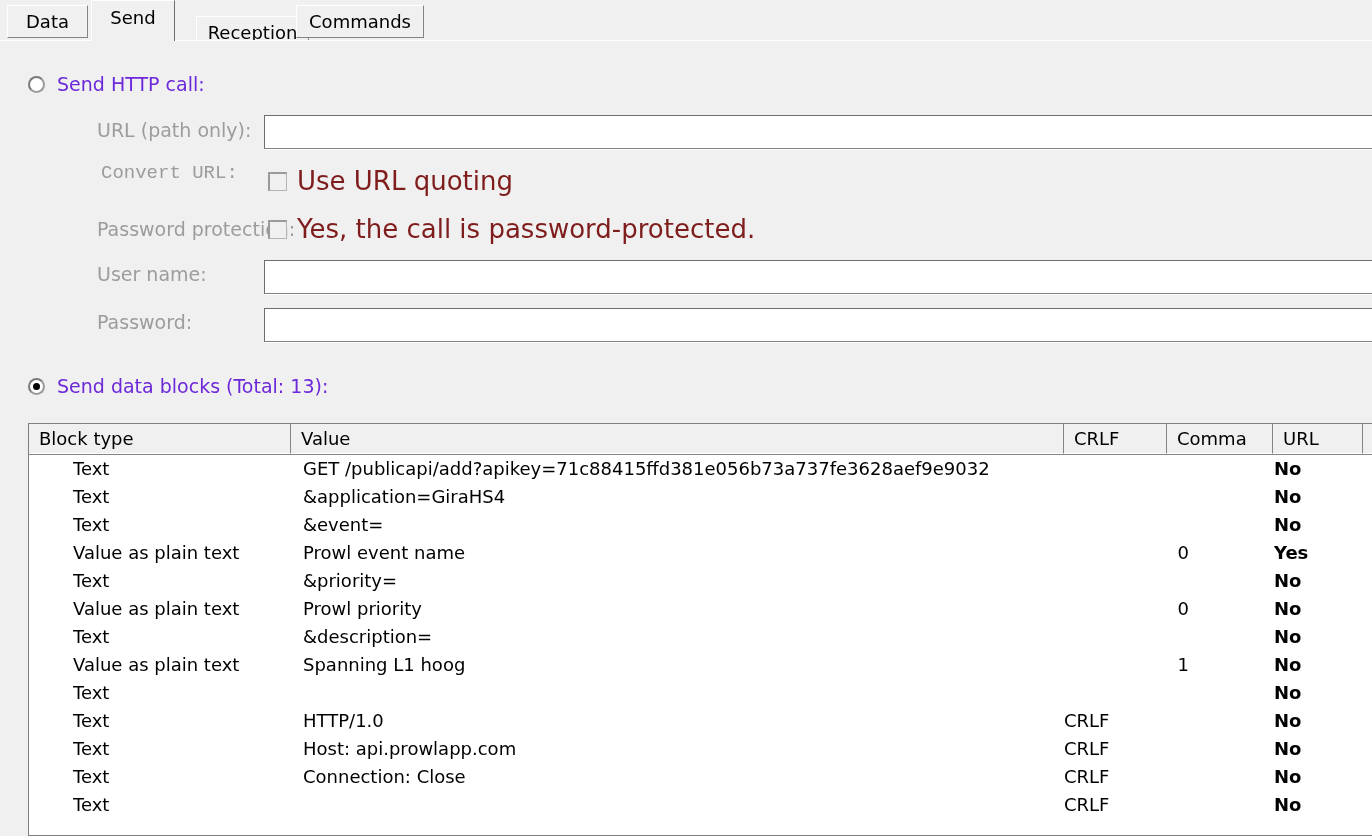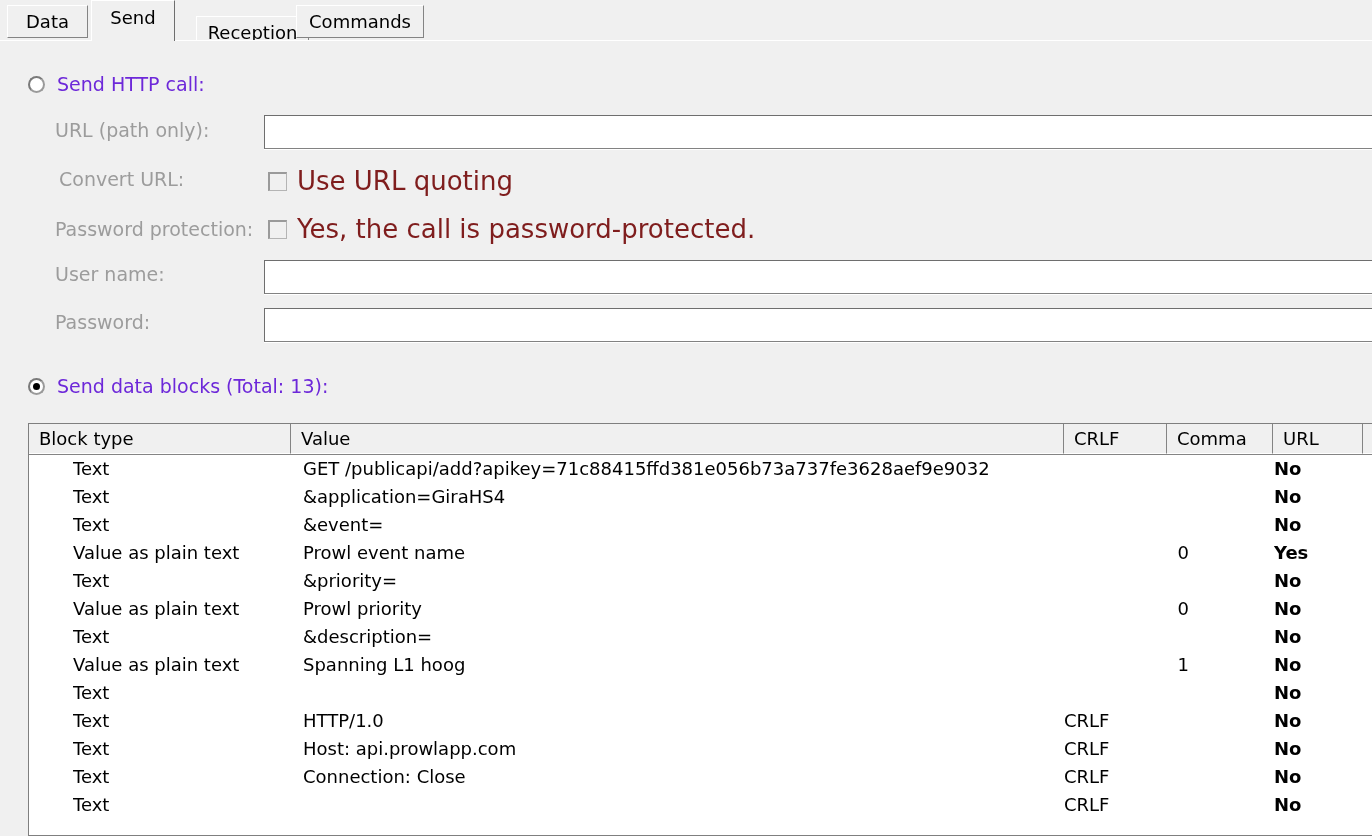--- a/index.html
+++ b/index.html
@@ -102,20 +102,21 @@
   
   .frow {
     position: absolute;
     display: flex;
     align-items: center;
     white-space: nowrap;
   }
   .flabel {
     color: #9c9c9c;
     font-size: 19px;
+    margin-left: 42px;
   }
   .finput {
     position: absolute;
     background: #ffffff;
     border: 1px solid #828282;
     border-right: none;
     border-top-color: #6e6e6e;
     border-left-color: #6e6e6e;
     box-sizing: border-box;
     box-shadow: 0 1px 0 0 #ffffff;
@@ -216,21 +217,21 @@
   <div class="radio-row" style="left:28px; top:32px;">
     <span class="radio"></span>
     <span class="radio-label">Send HTTP call:</span>
   </div>
 
   <div class="frow" style="left:55px; top:78px;">
     <span class="flabel">URL (path only):</span>
   </div>
   <div class="finput" style="left:264px; top:74px; width:1110px; height:34px;"></div>
 
-  <div class="frow" style="left:59px; top:127px;">
+  <div class="frow" style="left:59px; top:121px;font-family:Liberation Mono, monospace;">
     <span class="flabel">Convert URL:</span>
   </div>
   <div class="frow" style="left:268px; top:125px;">
     <span class="chkbox"></span>
     <span class="chklabel">Use URL quoting</span>
   </div>
 
   <div class="frow" style="left:55px; top:177px;">
     <span class="flabel">Password protection:</span>
   </div>

